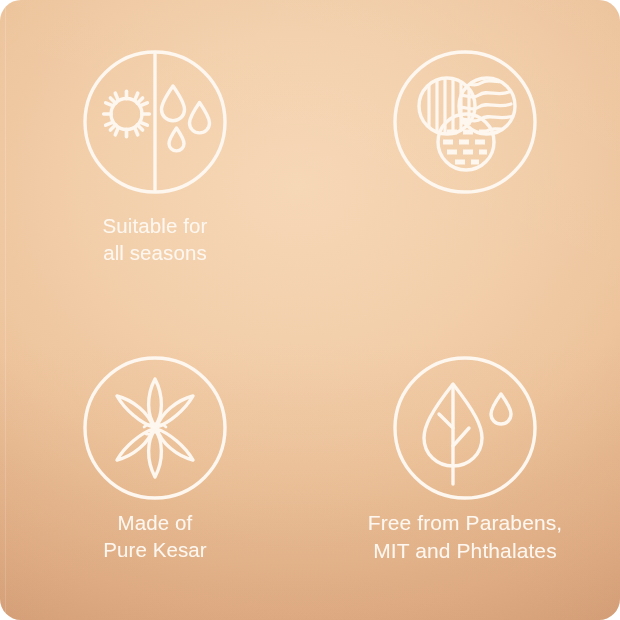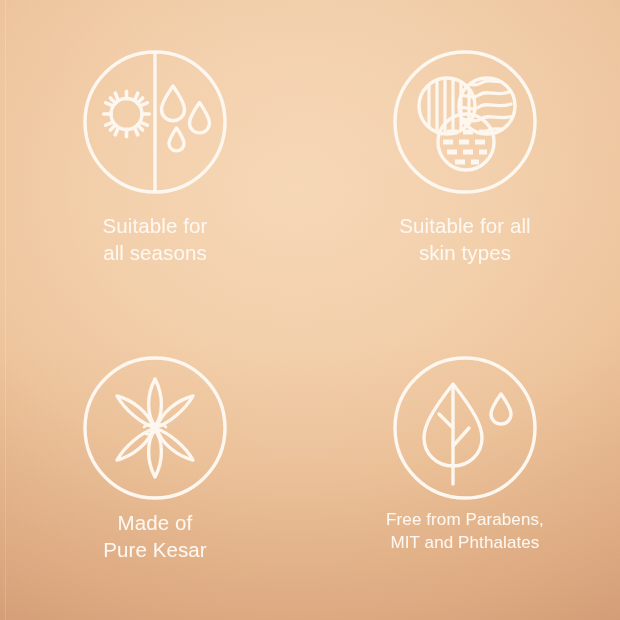--- a/index.html
+++ b/index.html
@@ -22,20 +22,21 @@
     box-sizing: border-box;
     background:
       radial-gradient(115% 95% at 48% 30%,
           #f6d7b6 0%,
           #f3d0ac 26%,
           #edc49c 50%,
           #e2b189 72%,
           #d4a07a 90%,
           #cc9770 100%);
     overflow: hidden;
+    border-radius: 21px;
   }
   
   .seam {
     position: absolute;
     top: 0;
     bottom: 0;
     left: 5px;
     width: 1px;
     background: rgba(255,255,255,0.17);
     pointer-events: none;
@@ -75,21 +76,21 @@
     text-align: center;
     color: #fdf7f0;
     font-size: 20.5px;
     line-height: 1.33;
     letter-spacing: 0.1px;
     font-weight: 400;
     white-space: pre-line;
     text-shadow: 0 0 1px rgba(255,255,255,0.22);
   }
   .cell.r2 .caption { margin-top: 7px; }
-  .caption.wide { font-size: 17px; }
+  .caption.wide { font-size: 21px; }
 </style>
 </head>
 <body>
 
 <div class="poster">
   <div class="seam"></div>
   <div class="vignette"></div>
 
   <div class="grid">
 
@@ -177,22 +178,20 @@
           <line x1="68" y1="94" x2="78" y2="94"></line>
           <line x1="84" y1="94" x2="94" y2="94"></line>
           <line x1="56" y1="104" x2="66" y2="104"></line>
           <line x1="72" y1="104" x2="82" y2="104"></line>
           <line x1="88" y1="104" x2="96" y2="104"></line>
           <line x1="64" y1="114" x2="74" y2="114"></line>
           <line x1="80" y1="114" x2="88" y2="114"></line>
         </g>
         <circle cx="75" cy="94" r="28" fill="none" stroke="#fdf7f0" stroke-width="3.4"></circle>
       </svg>
-      <div class="caption">Suitable for all
-skin types</div>
     </div>
 
     <div class="cell r2">
       <svg class="badge" viewBox="0 0 148 148">
         <g fill="none" stroke="#fdf7f0" stroke-width="3.4">
           <circle cx="74" cy="74" r="70"></circle>
         </g>
         <g fill="none" stroke="#fdf7f0" stroke-width="3.4" stroke-linecap="round" stroke-linejoin="round">
 
           <path d="M74 72 C66 62 65 42 74 25 C83 42 82 62 74 72 Z"></path>

